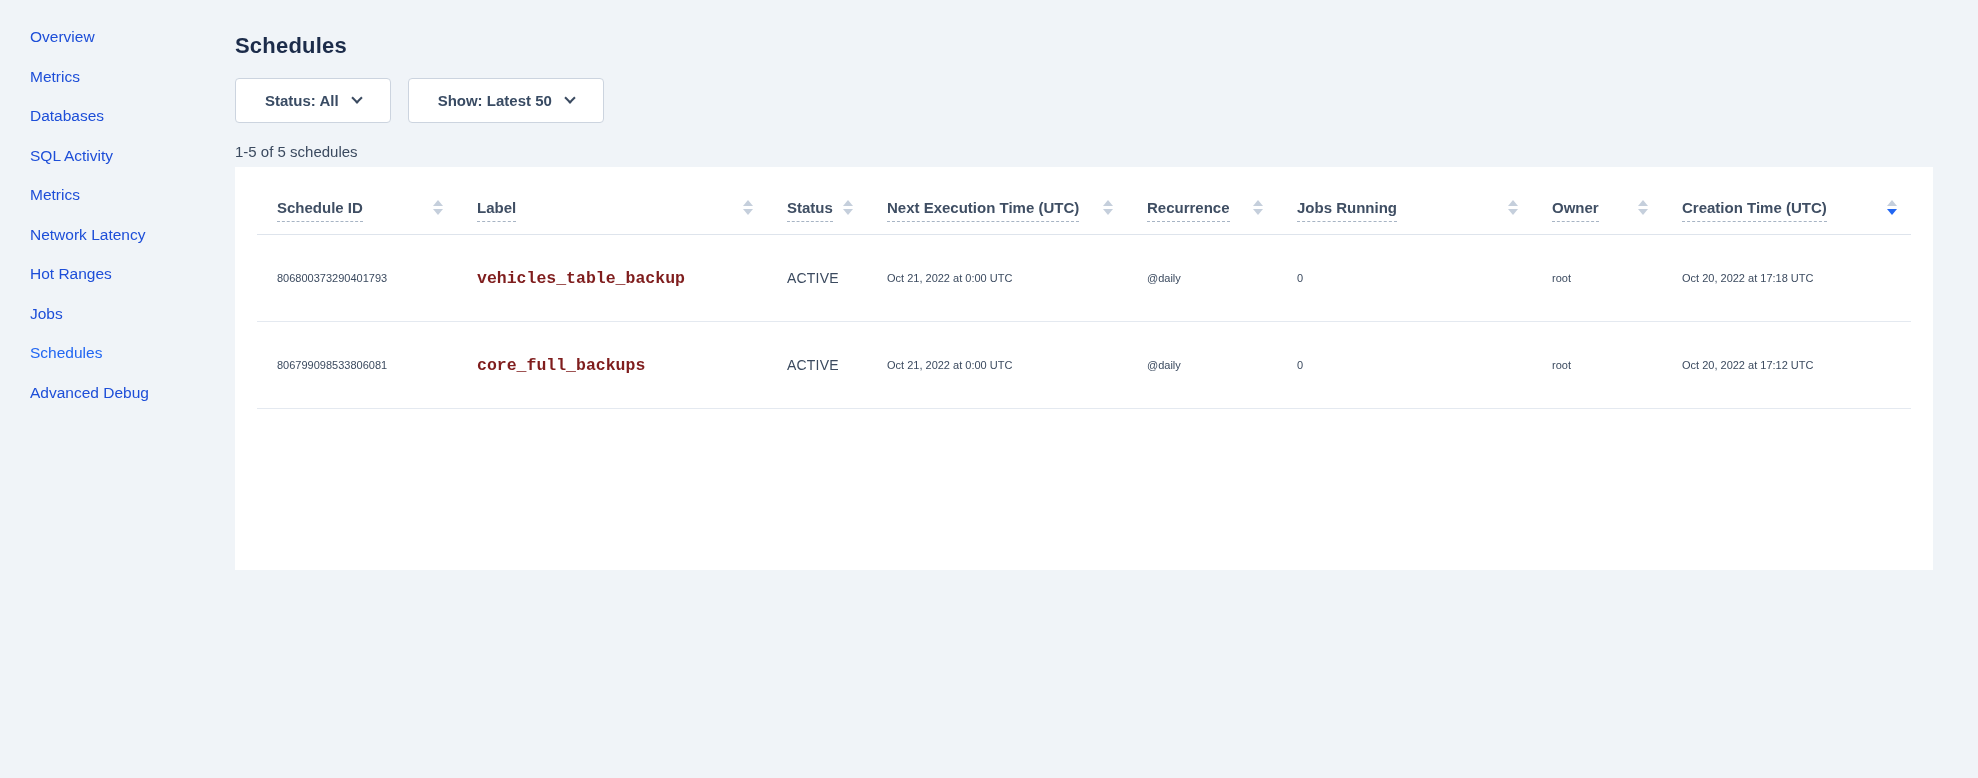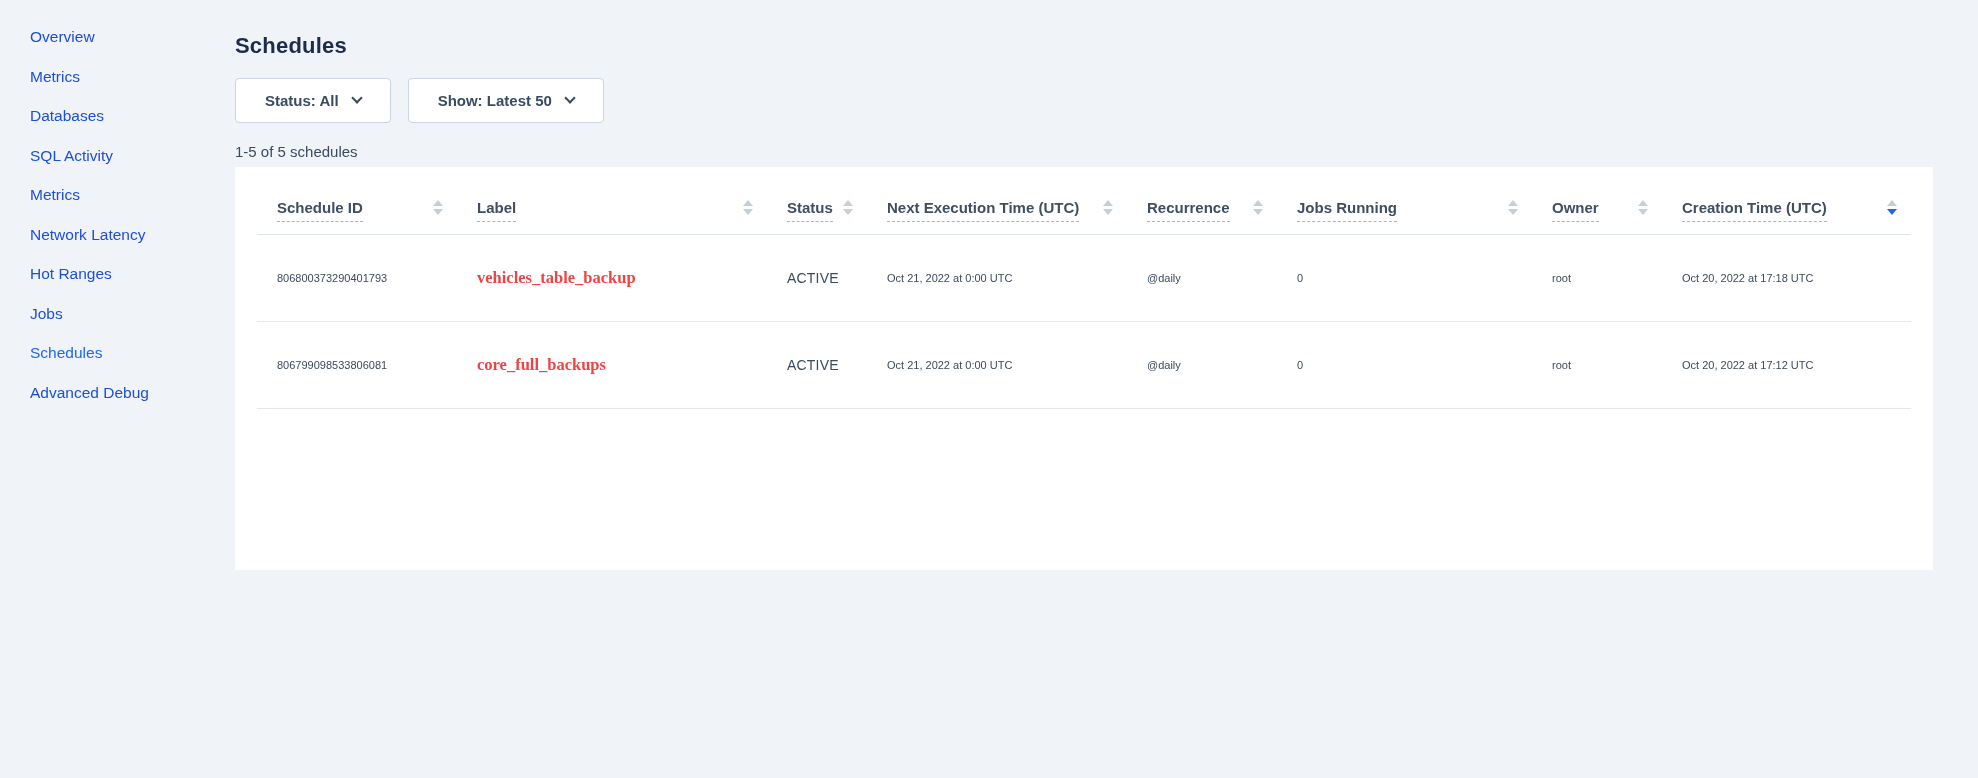--- a/index.html
+++ b/index.html
@@ -56,22 +56,22 @@
   .tri-up   { width:0; height:0; border-left:5px solid transparent; border-right:5px solid transparent; border-bottom:6px solid #c5cfdc; }
   .tri-down { width:0; height:0; border-left:5px solid transparent; border-right:5px solid transparent; border-top:6px solid #c5cfdc; }
   th.sort-desc .tri-down { border-top-color:#2166f2; }
 
   td {
     height:87px; padding:0 14px 0 20px;
     border-bottom:1px solid #e4e9f0;
     font-size:11px; color:#3b4a5f; vertical-align:middle; white-space:nowrap;
   }
   td.cell-label {
-    font-family:Liberation Serif, serif;
-    font-weight:700; font-size:16.5px; color:#ef4444;
+    font-family:Liberation Mono, monospace;
+    font-weight:700; font-size:16.5px; color:#7f1d1d;
   }
   td.cell-status { font-size:14px; letter-spacing:.2px;margin-top:12px; }
 </style>
 </head>
 <body>
 
 <nav class="sidebar" id="sidebar">
     <div class="sidebar-item">Overview</div>
     <div class="sidebar-item">Metrics</div>
     <div class="sidebar-item">Databases</div>

